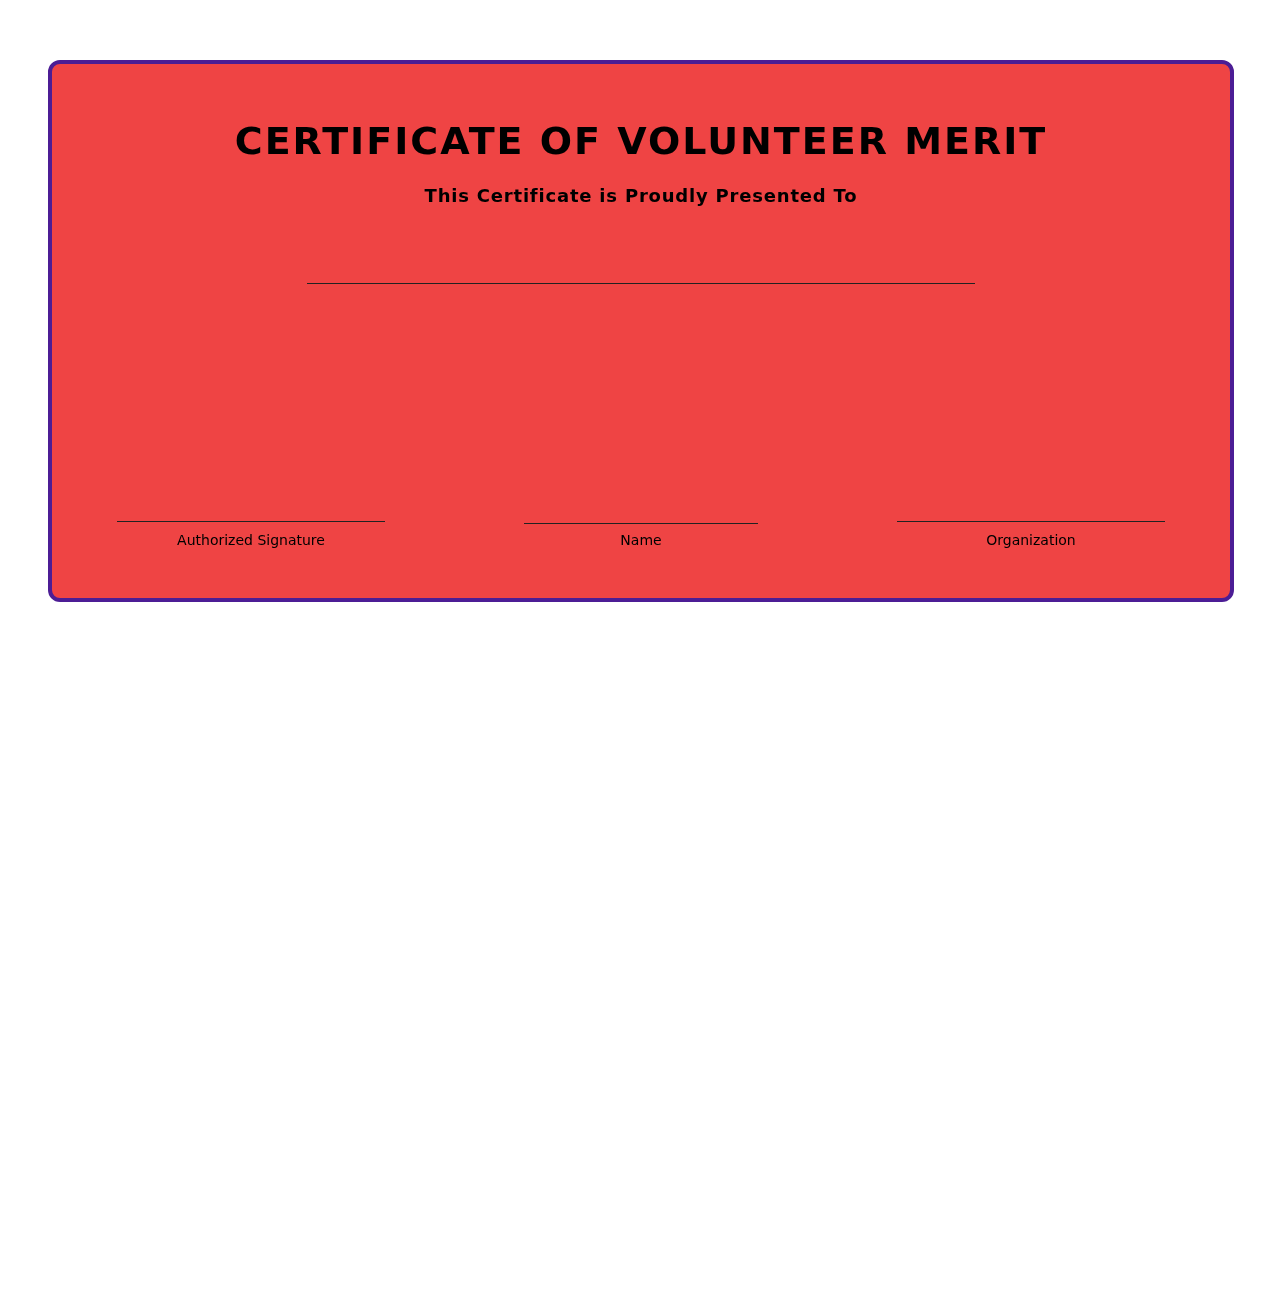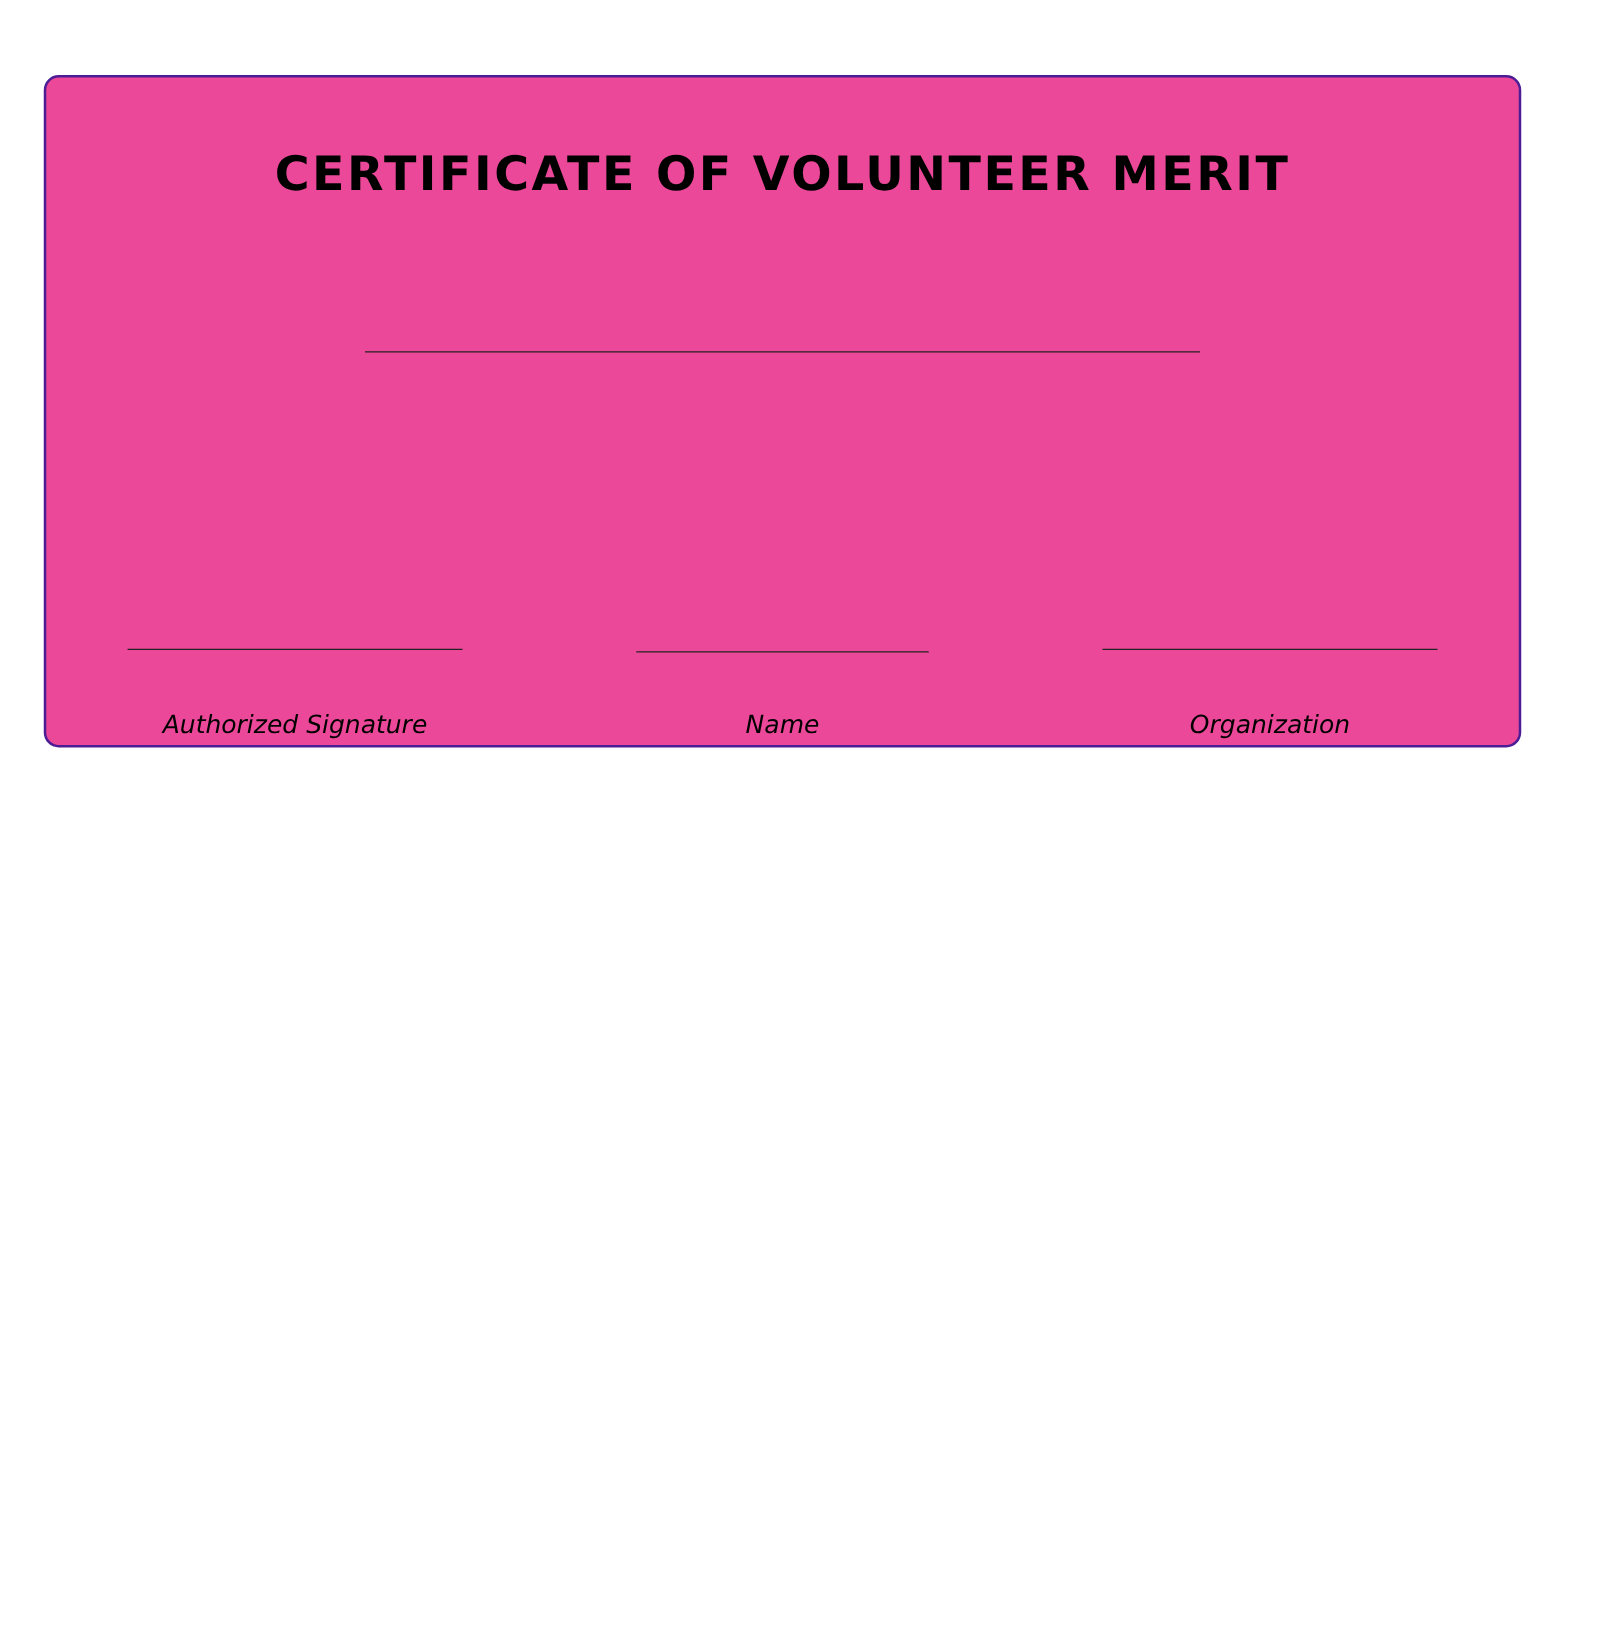--- a/index.html
+++ b/index.html
@@ -1,19 +1,19 @@
 <!DOCTYPE html>
 <html><head>
   <meta charset="utf-8">
   <style>
     html, body { margin: 0; padding: 0; background: #ffffff; }
     body { width: 1278px; height: 1300px; position: relative; font-family: "DejaVu Sans", sans-serif; color: #000; }
     .card {
-      position: absolute; left: 35px; top: 60px; width: 1178px; height: 534px;
-      border: 2px solid #4c1d95; border-radius: 12px; background: #ec4899;
+      position: absolute; left: 48px; top: 60px; width: 1178px; height: 534px;
+      border: 4px solid #4c1d95; border-radius: 12px; background: #ef4444;
     }
     .title {
       position: absolute; left: 0; right: 0; top: 53px; text-align: center;
       font-family: "DejaVu Sans", sans-serif; font-weight: bold; font-size: 38px;
       letter-spacing: 2px; line-height: 48px; color: #000;
     }
     .subtitle {
       position: absolute; left: 0; right: 0; top: 120px; text-align: center;
       font-family: "DejaVu Sans", sans-serif; font-weight: bold; font-size: 18px;
       letter-spacing: 0.8px; line-height: 24px; color: #000;
@@ -25,29 +25,30 @@
     .name-label {
       position: absolute; left: 0; right: 0; top: 237px; text-align: center;
       font-style: italic; font-size: 15px; line-height: 20px; letter-spacing: 0.4px;
     }
     .body-text {
       position: absolute; left: 0; right: 0; top: 290px; text-align: center;
       font-size: 17px; line-height: 28px;
     }
     .sig-line { position: absolute; height: 0; border-top: 1px solid #222; }
     .sig-label {
-      position: absolute; text-align: center; font-style: italic;
-      font-size: 20px; line-height: 20px; top: 466px; margin-top: 41px;
+      position: absolute; text-align: center; 
+      font-size: 14px; line-height: 20px; top: 466px;
     }
   </style>
 </head>
 <body>
 
 <div class="card">
   <div class="title">CERTIFICATE OF VOLUNTEER MERIT</div>
+  <div class="subtitle">This Certificate is Proudly Presented To</div>
 
   <div class="name-line"></div>
 
   <div class="body-text">
   </div>
 
   <div class="sig-line" style="left:65px; top:457px; width:268px;"></div>
   <div class="sig-label" style="left:65px; width:268px;">Authorized Signature</div>
 
   <div class="sig-line" style="left:472px; top:459px; width:234px;"></div>

